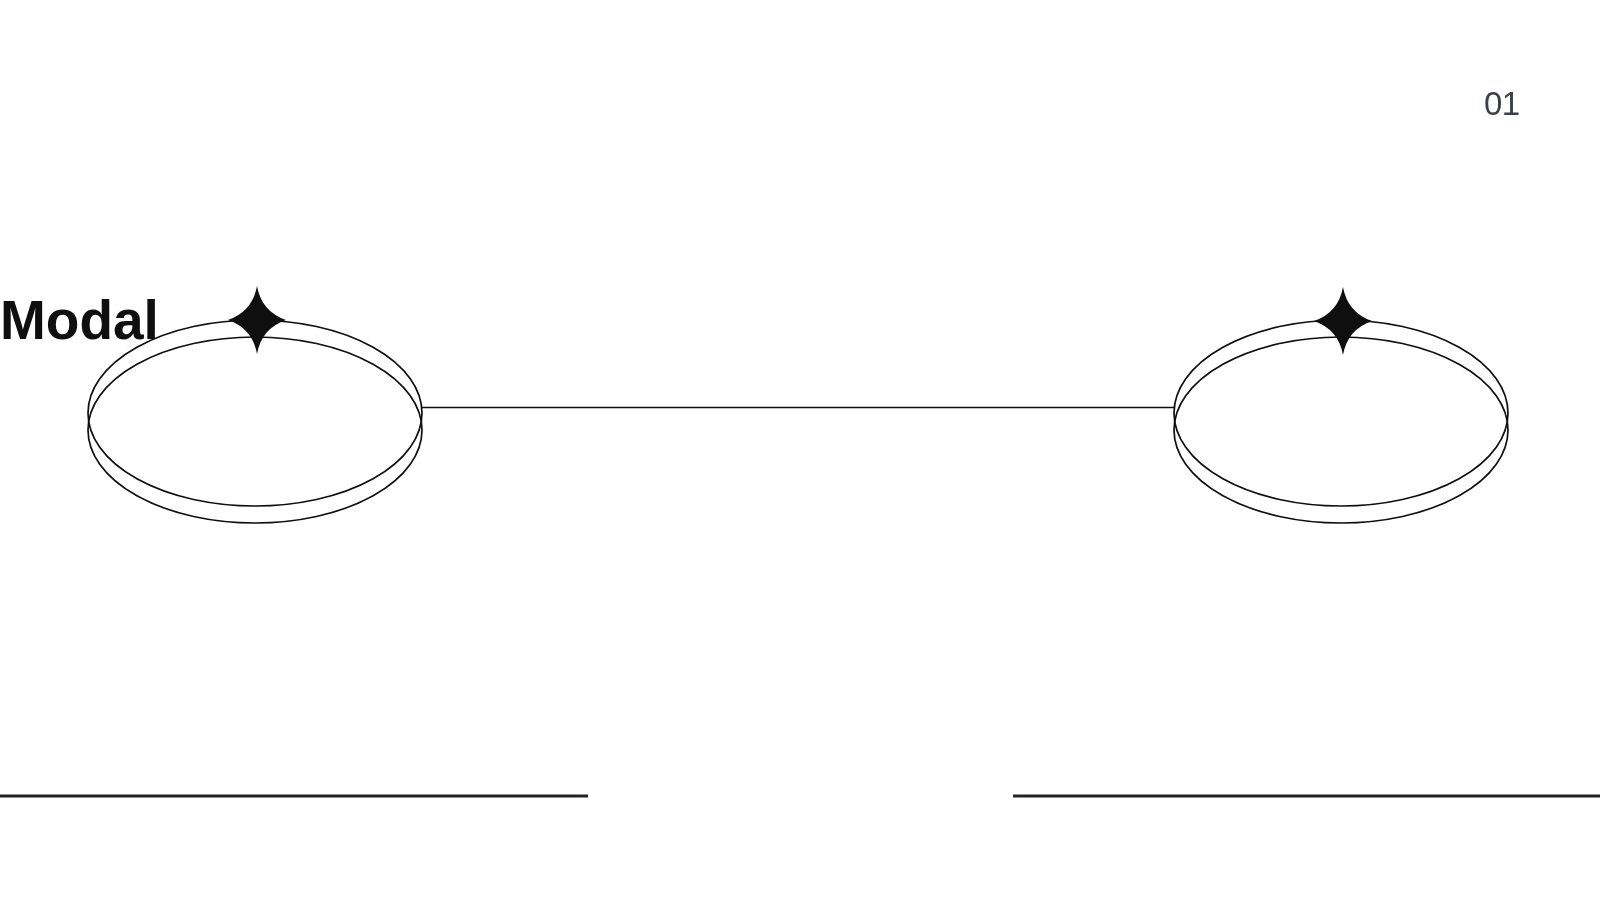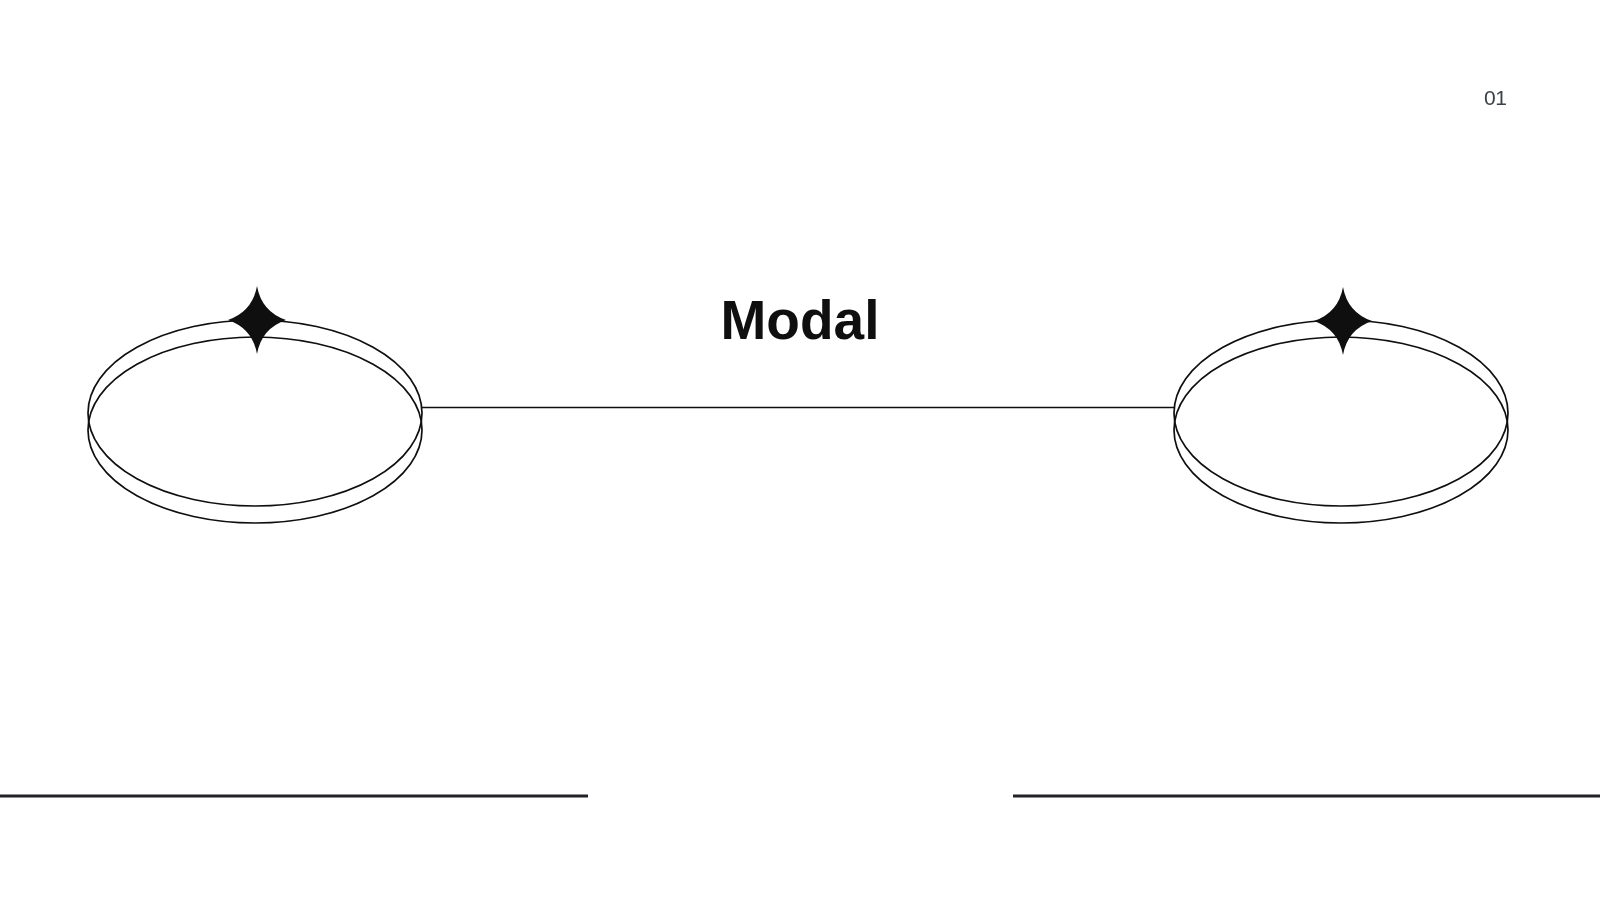--- a/index.html
+++ b/index.html
@@ -19,32 +19,31 @@
     position: relative;
     width: 1600px;
     height: 900px;
     background: var(--background, #ffffff);
     overflow: hidden;
   }
   .page-number {
     position: absolute;
     top: 87px;
     left: 1484px;
-    font-size: 21px;
+    font-size: 33px;
     line-height: 1;
     letter-spacing: -0.5px;
     color: var(--page-number, #3c4147);
   }
   .title {
     position: absolute;
     top: 293px;
     left: 0;
     right: 0;
     margin: 0;
-    text-align: center;
     font-size: 55px;
     font-weight: 700;
     line-height: 1;
     color: var(--ink, #0f0f0f);
   }
   svg.diagram {
     position: absolute;
     top: 0;
     left: 0;
     width: 1600px;

